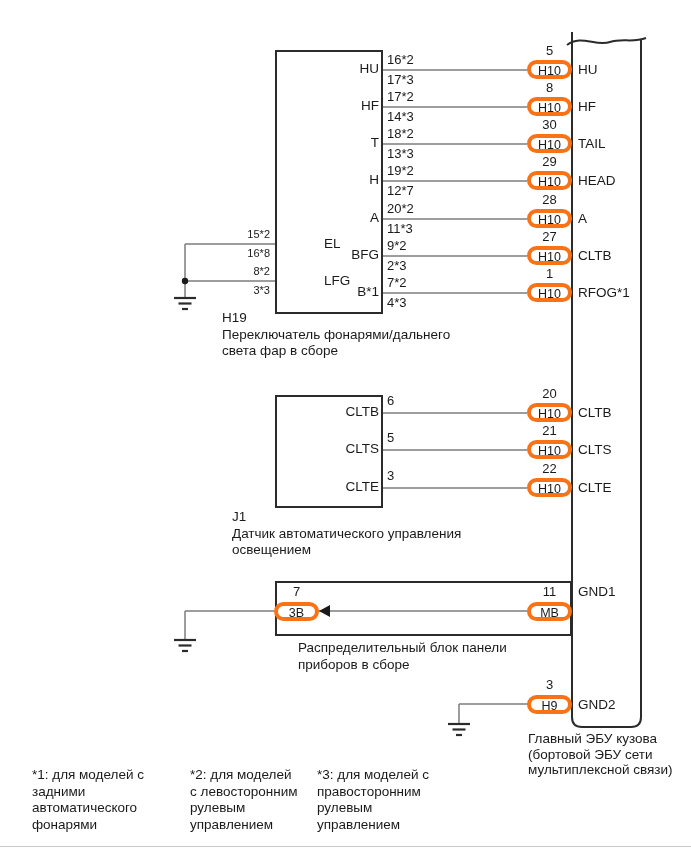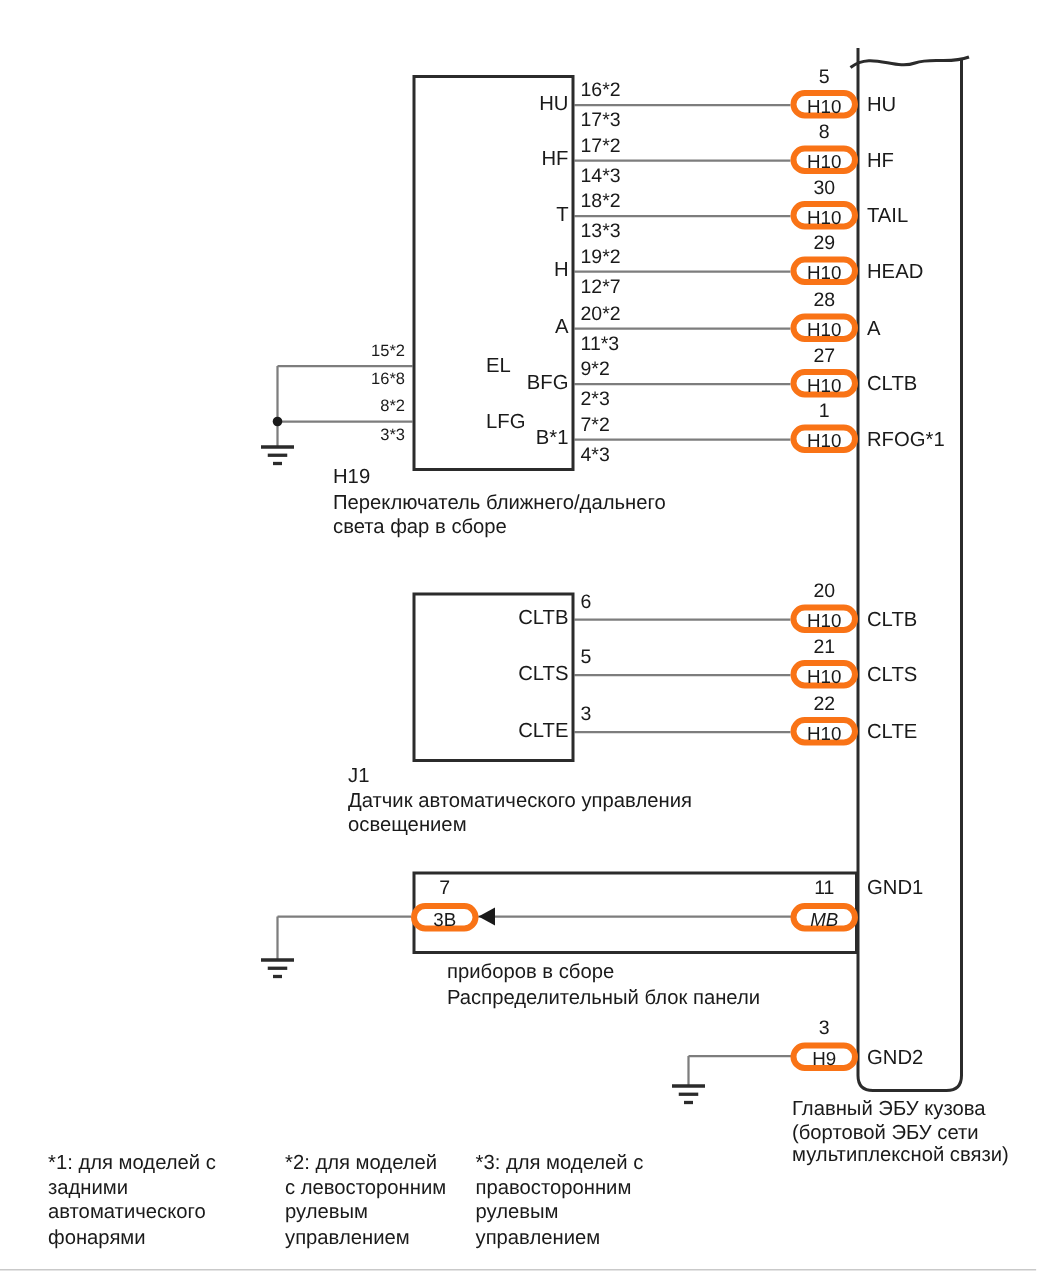--- a/index.html
+++ b/index.html
@@ -137,21 +137,21 @@
 
   <span class="pinl" style="top:236px">EL</span>
   <span class="wnuml" style="top:227px">15*2</span>
   <span class="wnuml" style="top:246px">16*8</span>
   <span class="pinl" style="top:273px">LFG</span>
   <span class="wnuml" style="top:264px">8*2</span>
   <span class="wnuml" style="top:283px">3*3</span>
 
   <div class="cap" style="left:222px;top:310px;">
     <div>H19</div>
-    <div>Переключатель ближнего/дальнего</div>
+    <div>Переключатель фонарями/дальнего</div>
     <div>света фар в сборе</div>
   </div>
 
   <span class="pinr" style="top:404px">CLTB</span>
   <span class="wnum" style="top:394px">6</span>
   <span class="epin" style="top:387px">20</span>
   <div class="oval" style="top:403px">H10</div>
   <span class="sig" style="top:405px">CLTB</span>
 
   <span class="pinr" style="top:441px">CLTS</span>
@@ -168,25 +168,25 @@
 
   <div class="cap" style="left:232px;top:509px;">
     <div>J1</div>
     <div>Датчик автоматического управления</div>
     <div>освещением</div>
   </div>
 
   <span class="epin" style="left:274px;top:585px;">7</span>
   <div class="oval" style="left:274px;top:602px;">3B</div>
   <span class="epin" style="top:585px;">11</span>
-  <div class="oval" style="top:602px;font-style:italic;">MB</div>
+  <div class="oval" style="top:602px;">MB</div>
   <span class="sig" style="top:584px;">GND1</span>
   <div class="cap" style="left:298px;top:640px;">
+    <div>Распределительный блок панели</div>
     <div>приборов в сборе</div>
-    <div>Распределительный блок панели</div>
   </div>
 
   <span class="epin" style="top:678px;">3</span>
   <div class="oval" style="top:695px;">H9</div>
   <span class="sig" style="top:697px;">GND2</span>
 
   <div class="cap" style="left:528px;top:731px;line-height:15.5px;">
     <div>Главный ЭБУ кузова</div>
     <div>(бортовой ЭБУ сети</div>
     <div>мультиплексной связи)</div>

